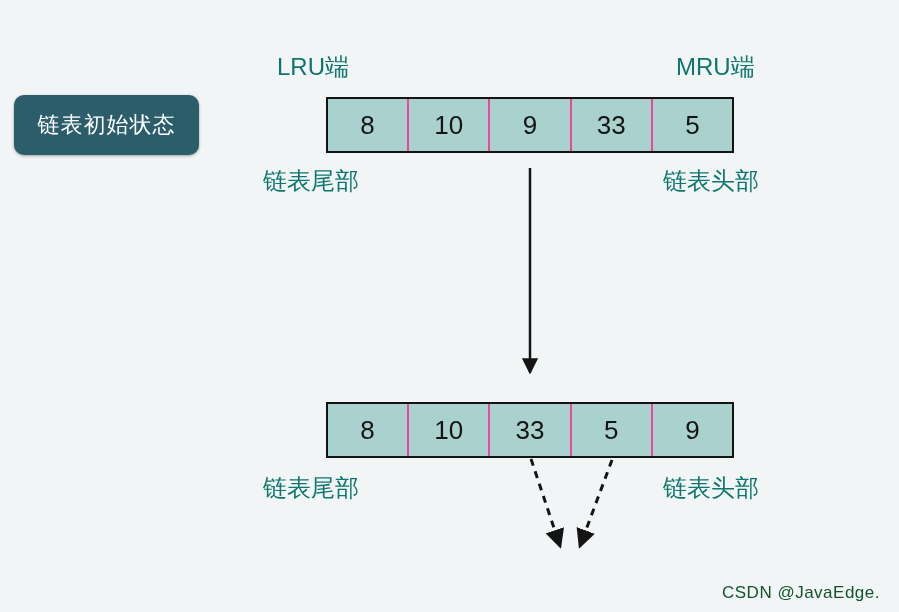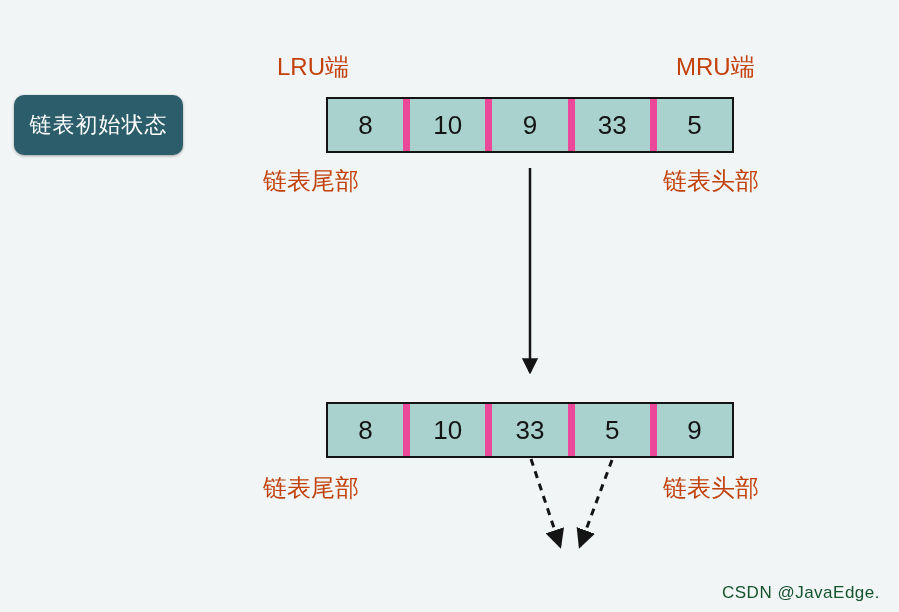--- a/index.html
+++ b/index.html
@@ -13,56 +13,56 @@
     height: 612px;
     background: #f1f5f5;
     overflow: hidden;
     color: #1a1a1a;
   }
   .abs { position: absolute; }
 
   .badge {
     left: 14px;
     top: 95px;
-    width: 169px;
+    width: 185px;
     height: 60px;
     background: #2b5d6b;
     border-radius: 10px;
     box-shadow: 0 1px 3px rgba(0,0,0,0.35);
     display: flex;
     align-items: center;
     justify-content: center;
     color: #ffffff;
     font-size: 22px;
     letter-spacing: 1px;
   }
 
   .lbl {
     font-size: 24px;
     line-height: 1.15;
     white-space: nowrap;
-    color: #c2410c;
+    color: #0f766e;
   }
 
   .cells-row {
     width: 408px;
     height: 56px;
     box-sizing: border-box;
     border: 2px solid #141414;
     display: flex;
   }
   .cell {
     flex: 1 1 0;
     background: #a9d2cf;
     display: flex;
     align-items: center;
     justify-content: center;
     font-size: 26px;
     color: #141414;
-    border-left: 7px solid #ec4899;
+    border-left: 2px solid #ec4899;
   }
   .cell:first-child { border-left: none; }
 
   .row1 { left: 326px; top: 97px; }
   .row2 { left: 326px; top: 402px; }
 
   .lru-label  { left: 277px; top: 53px; }
   .mru-label  { left: 676px; top: 53px; }
   .tail1      { left: 263px; top: 167px; }
   .head1      { left: 663px; top: 167px; }

